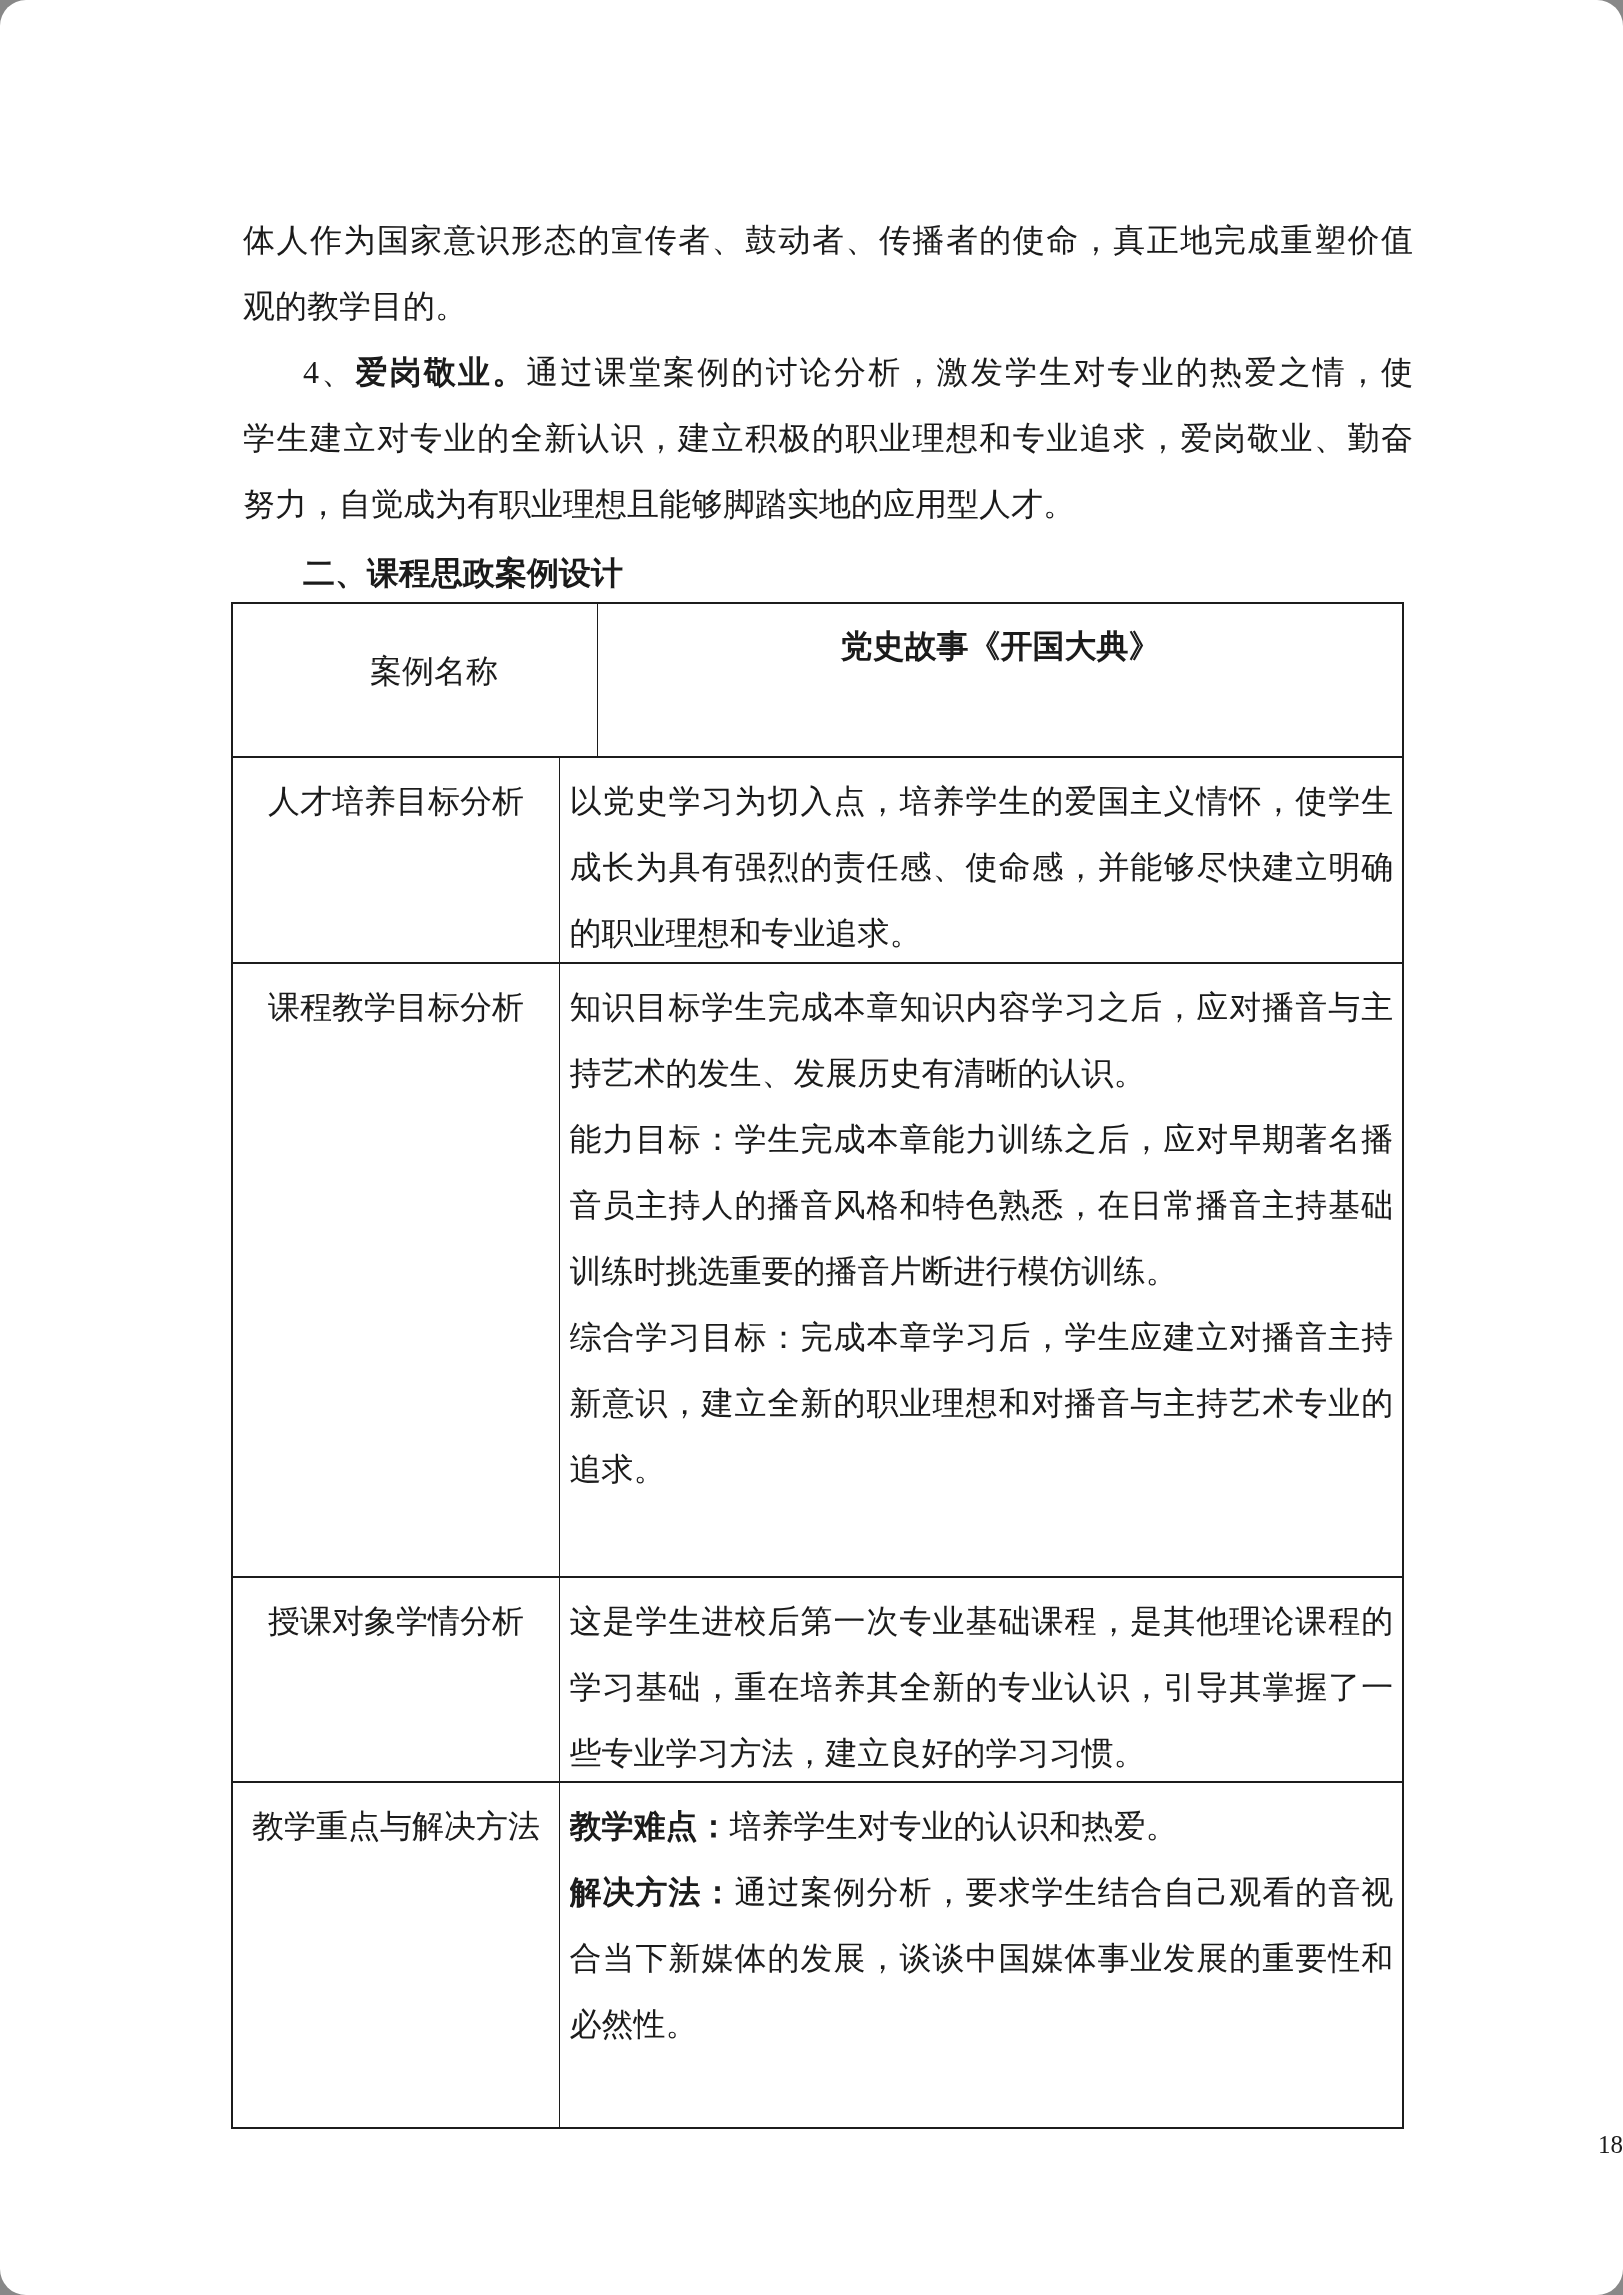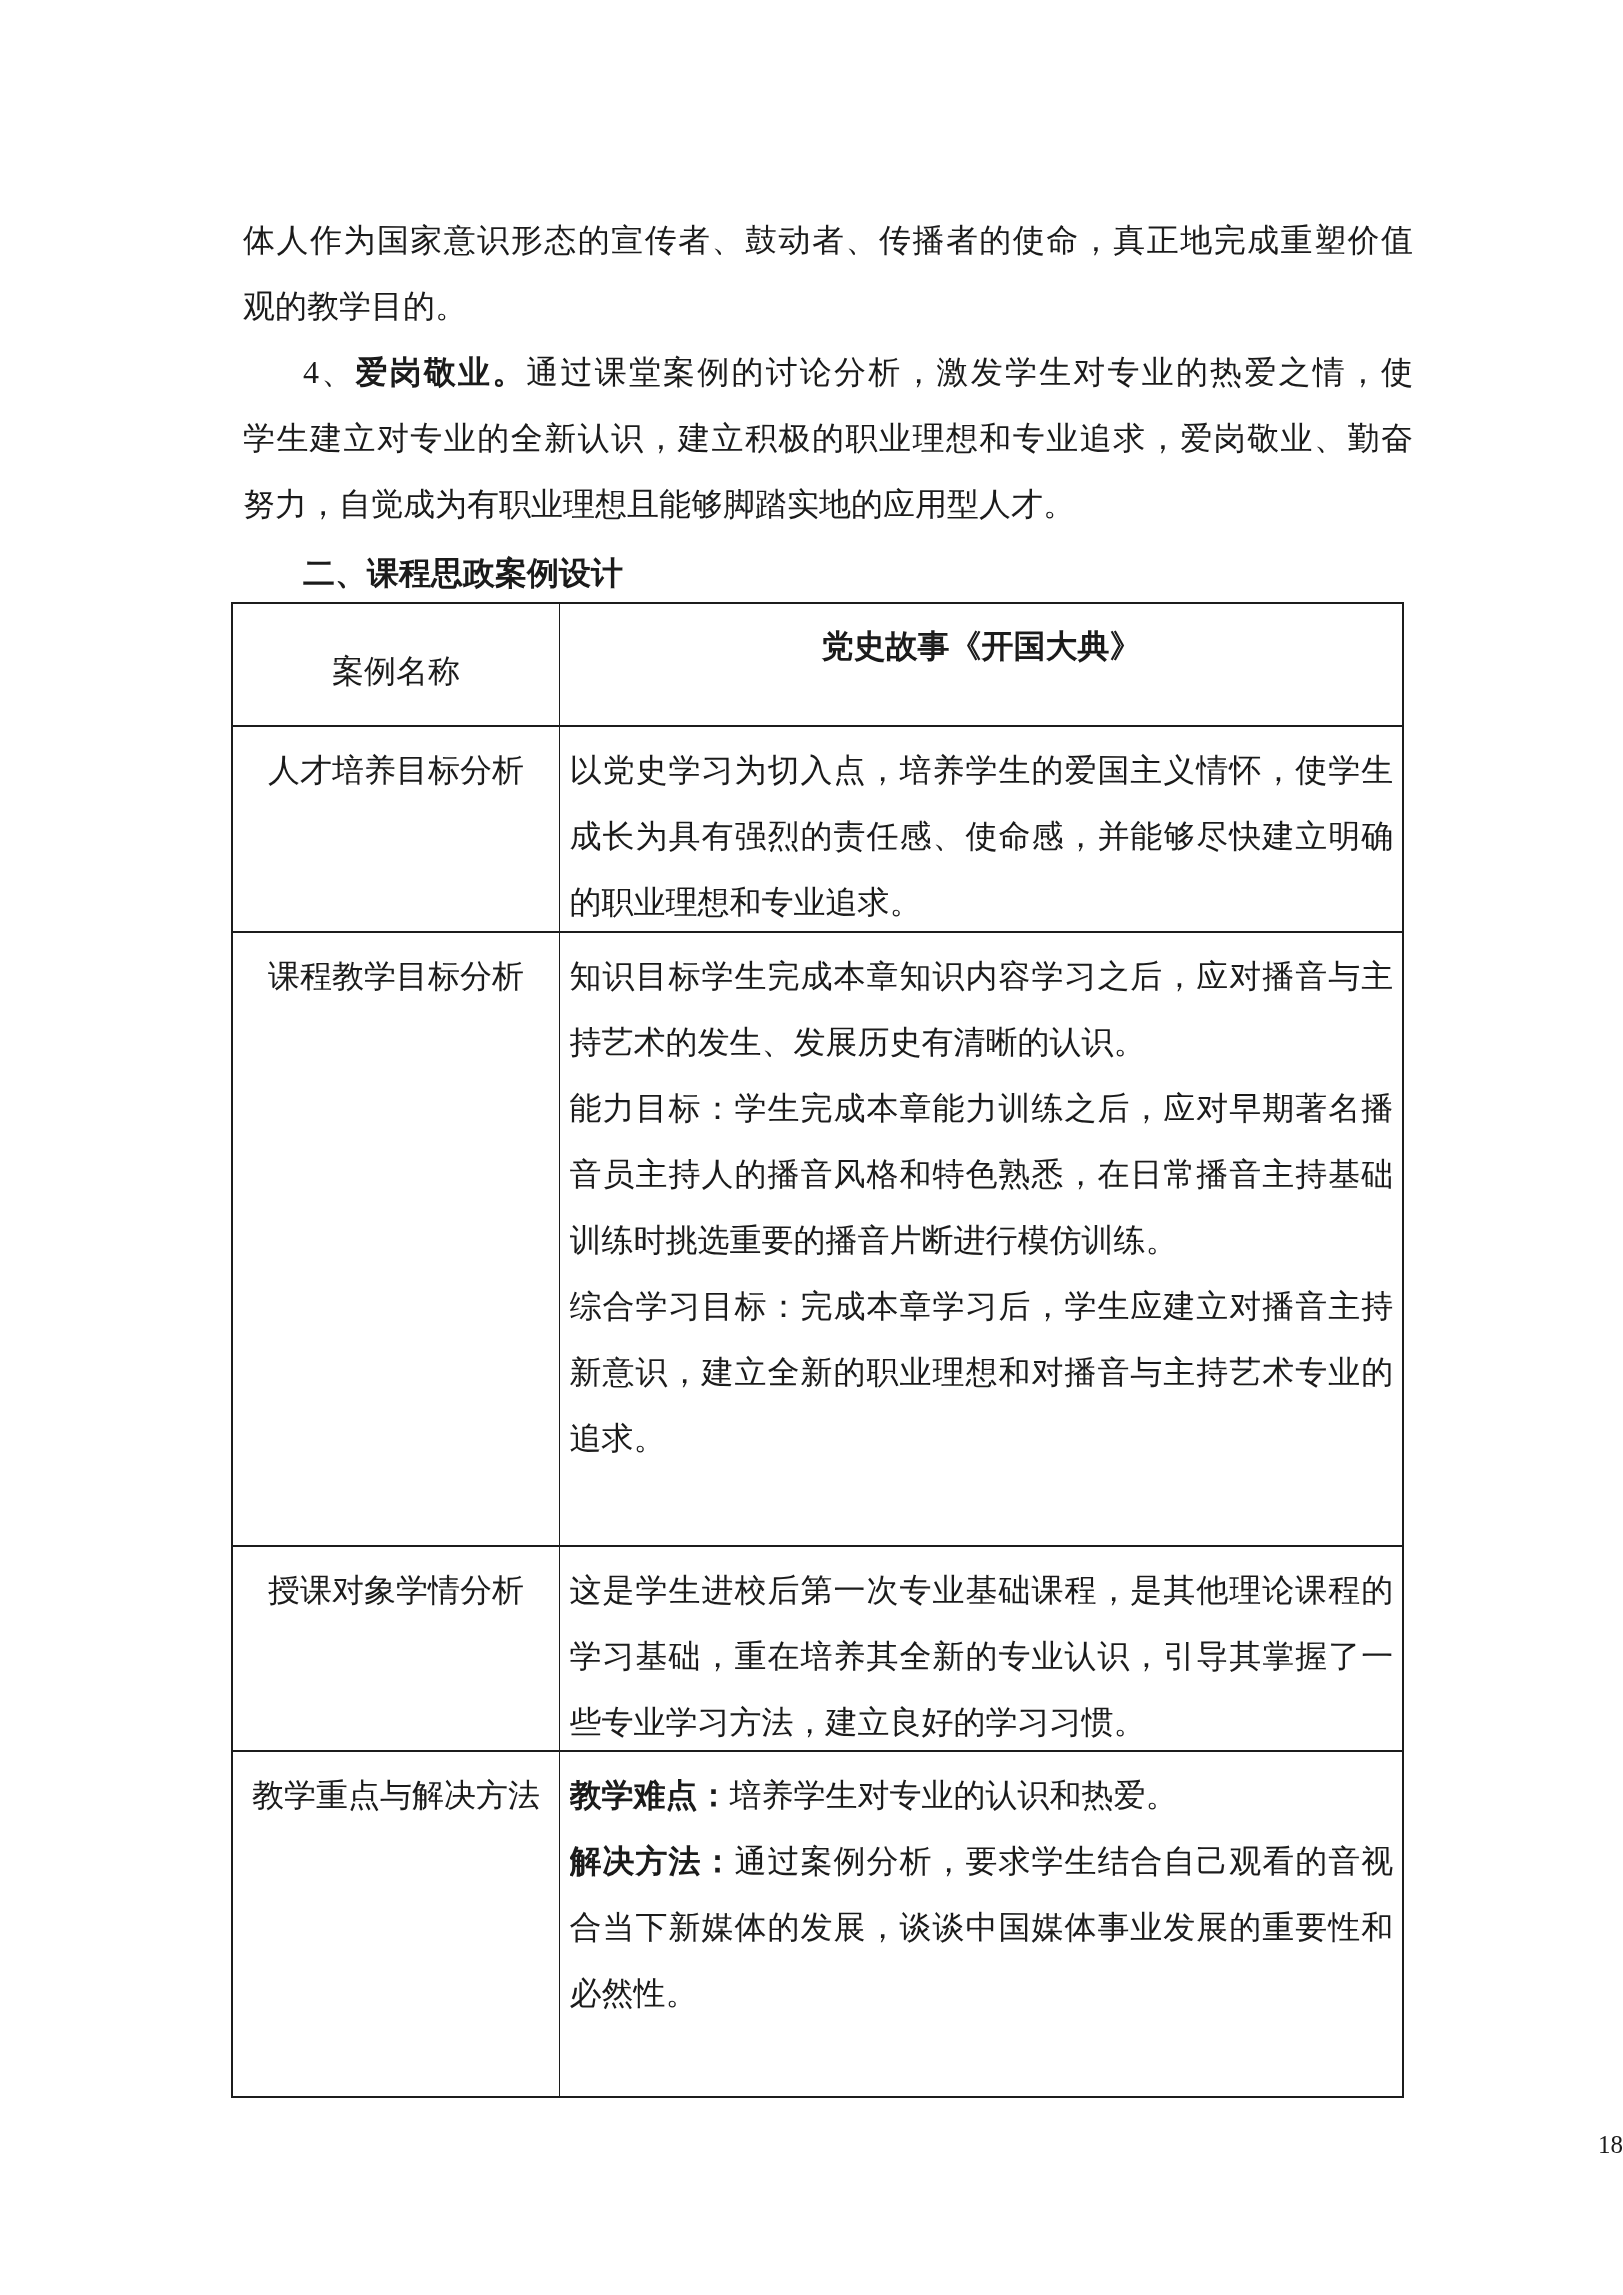--- a/index.html
+++ b/index.html
@@ -5,20 +5,21 @@
   html,body{margin:0;padding:0;background:#888;}
   .page{
     position:relative;
     width:1623px;height:2295px;
     background:#ffffff;
     font-family:"Liberation Serif","DejaVu Serif",serif;
     color:#1b1b1b;
     font-size:32px;
     overflow:hidden;
     margin:0 auto;
+    border-radius:26px;
   }
   .text-block{
     position:absolute;
     left:243px;top:207px;
     width:1170px;
   }
   .ln{
     display:block;
     height:66px;
     line-height:66px;
@@ -41,21 +42,21 @@
     display:flex;
     flex-direction:column;
   }
   .trow{
     display:flex;
     box-sizing:border-box;
     border-bottom:2.4px solid #1c1c1c;
     overflow:hidden;
   }
   .trow:last-child{ border-bottom:none; }
-  .r0{ height:123px; }
+  .r0{ height:154px;padding-left:38px; }
   .r1{ height:206px; }
   .r2{ height:614px; }
   .r3{ height:205px;font-family:Liberation Serif, serif; }
   .r4{ height:344px; }
   .tl{
     width:327px;
     flex:0 0 327px;
     box-sizing:border-box;
     border-right:1.6px solid #1c1c1c;
     text-align:center;

